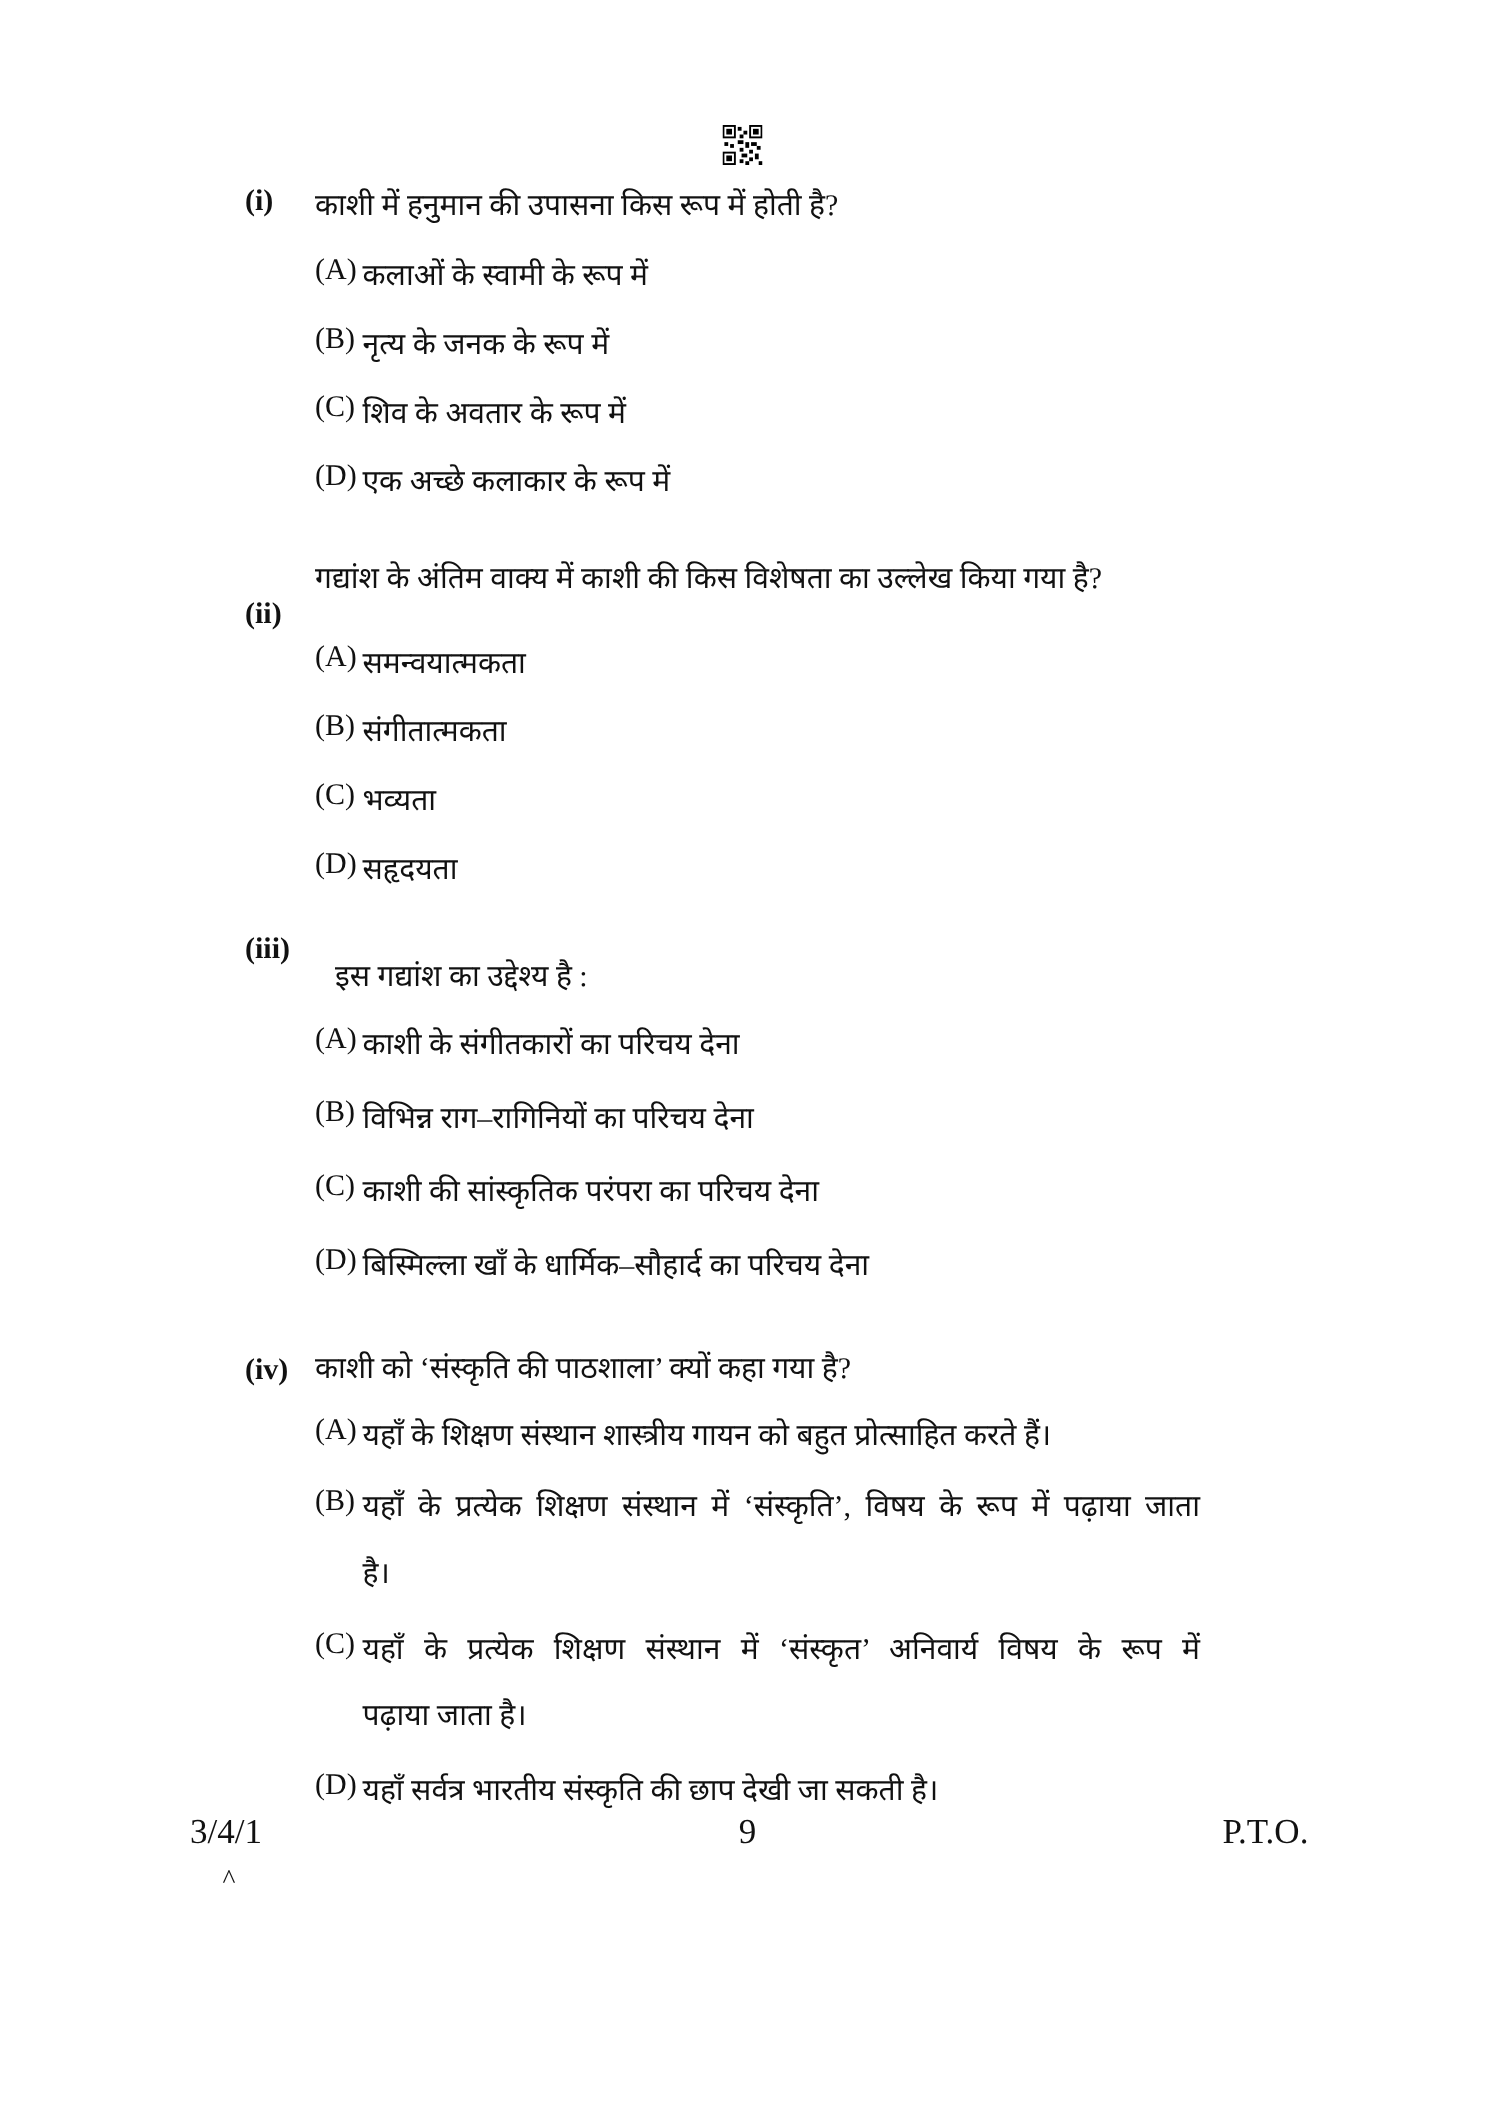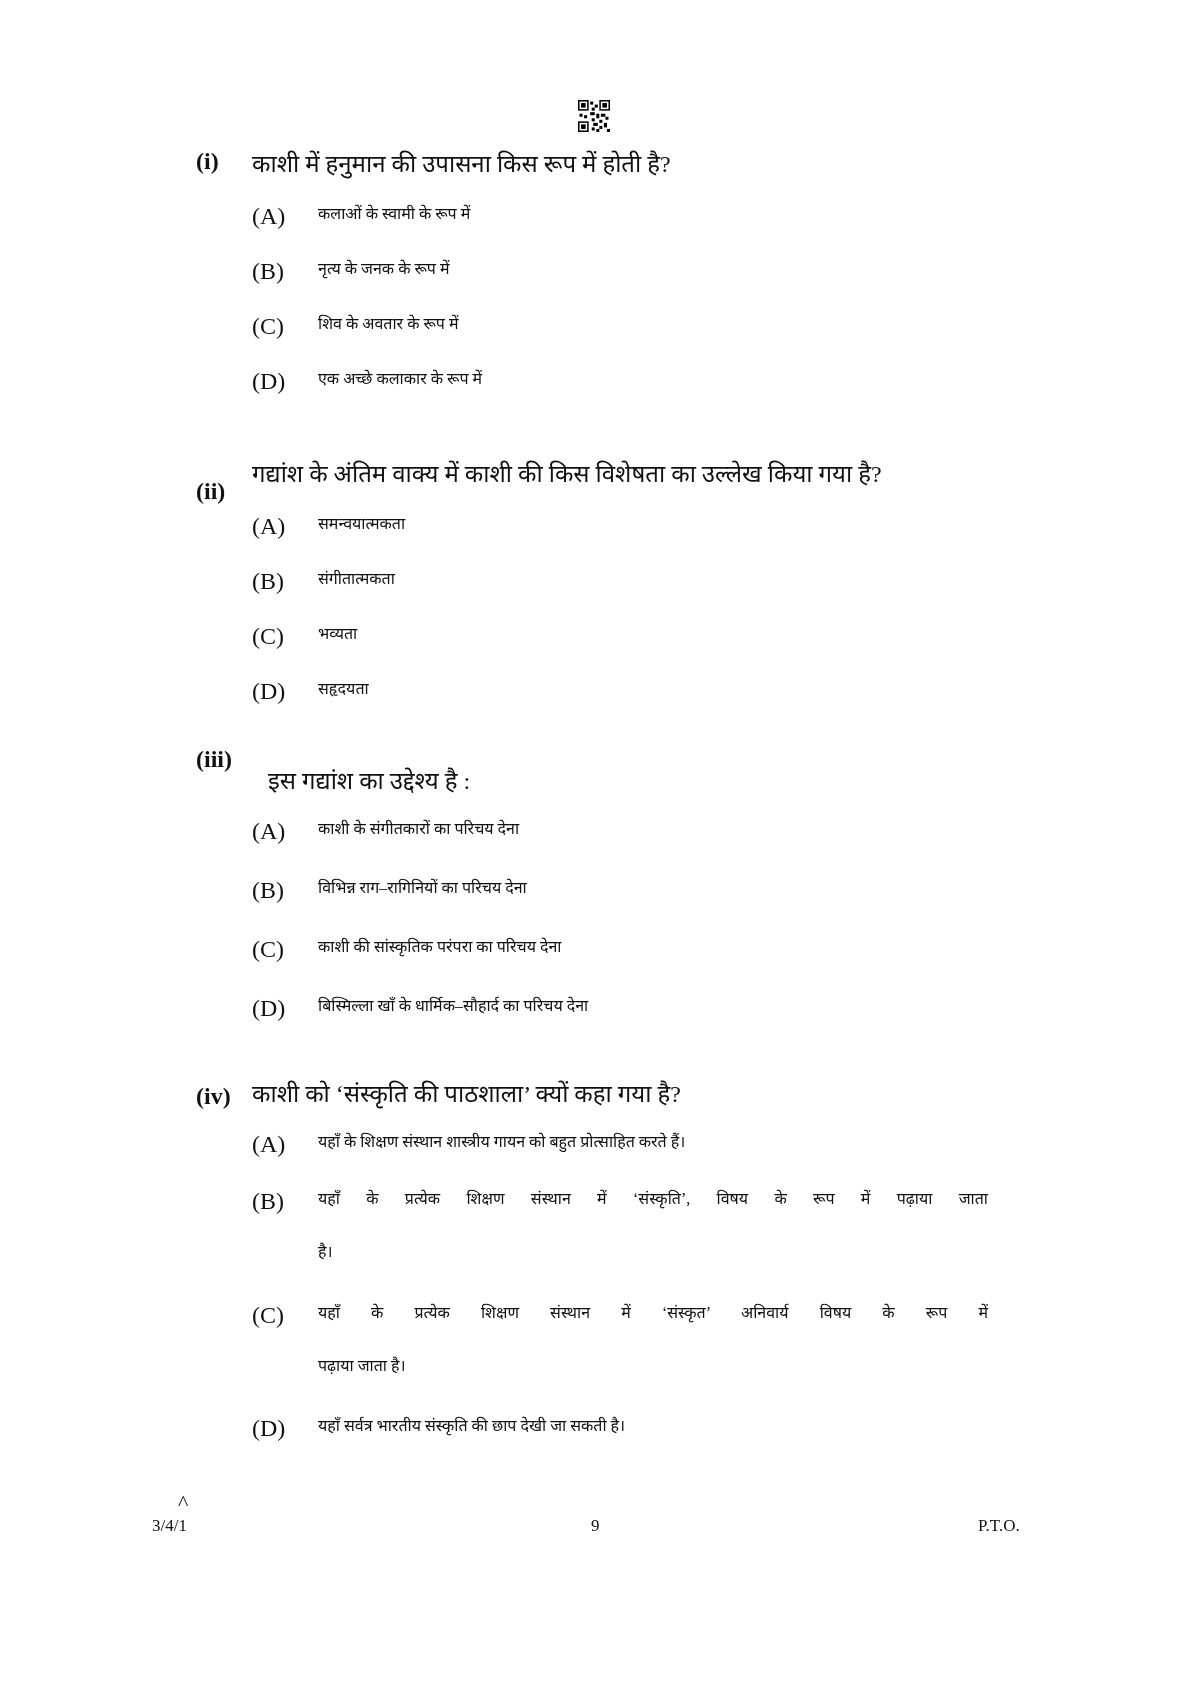--- a/index.html
+++ b/index.html
@@ -41,34 +41,34 @@
       white-space: nowrap;
     }
     .opt-label {
       position: absolute;
       font-size: 24px;
       left: 252px;
       white-space: nowrap;
     }
     .opt-text {
       position: absolute;
-      font-size: 16px;
-      left: 318px;
+      font-size: 24px;
+      left: 290px;
       white-space: nowrap;
     }
     .opt-text.wrap {
       white-space: normal;
       width: 670px;
       text-align: justify;
       text-align-last: justify;
     }
     .footer {
       position: absolute;
-      top: 1516px;
-      font-size: 17px;
+      top: 1450px;
+      font-size: 28px;
     }
     .caret {
       position: absolute;
       top: 1490px;
       left: 178px;
       font-size: 22px;
     }
   </style>
 </head>
 <body>
@@ -113,21 +113,21 @@
     <span class="opt-label" style="top:258px">(B)</span>
     <span class="opt-text" style="top:257px">नृत्य के जनक के रूप में</span>
     <span class="opt-label" style="top:313px">(C)</span>
     <span class="opt-text" style="top:312px">शिव के अवतार के रूप में</span>
     <span class="opt-label" style="top:368px">(D)</span>
     <span class="opt-text" style="top:367px">एक अच्छे कलाकार के रूप में</span>
   </div>
 
   <div>
     <span class="q-num" style="top:478px">(ii)</span>
-    <span class="q-text" style="top:456px">गद्यांश के अंतिम वाक्य में काशी की किस विशेषता का उल्लेख किया गया है?</span>
+    <span class="q-text" style="top:444px">गद्यांश के अंतिम वाक्य में काशी की किस विशेषता का उल्लेख किया गया है?</span>
     <span class="opt-label" style="top:513px">(A)</span>
     <span class="opt-text" style="top:512px">समन्वयात्मकता</span>
     <span class="opt-label" style="top:568px">(B)</span>
     <span class="opt-text" style="top:567px">संगीतात्मकता</span>
     <span class="opt-label" style="top:623px">(C)</span>
     <span class="opt-text" style="top:622px">भव्यता</span>
     <span class="opt-label" style="top:678px">(D)</span>
     <span class="opt-text" style="top:677px">सहृदयता</span>
   </div>
 

